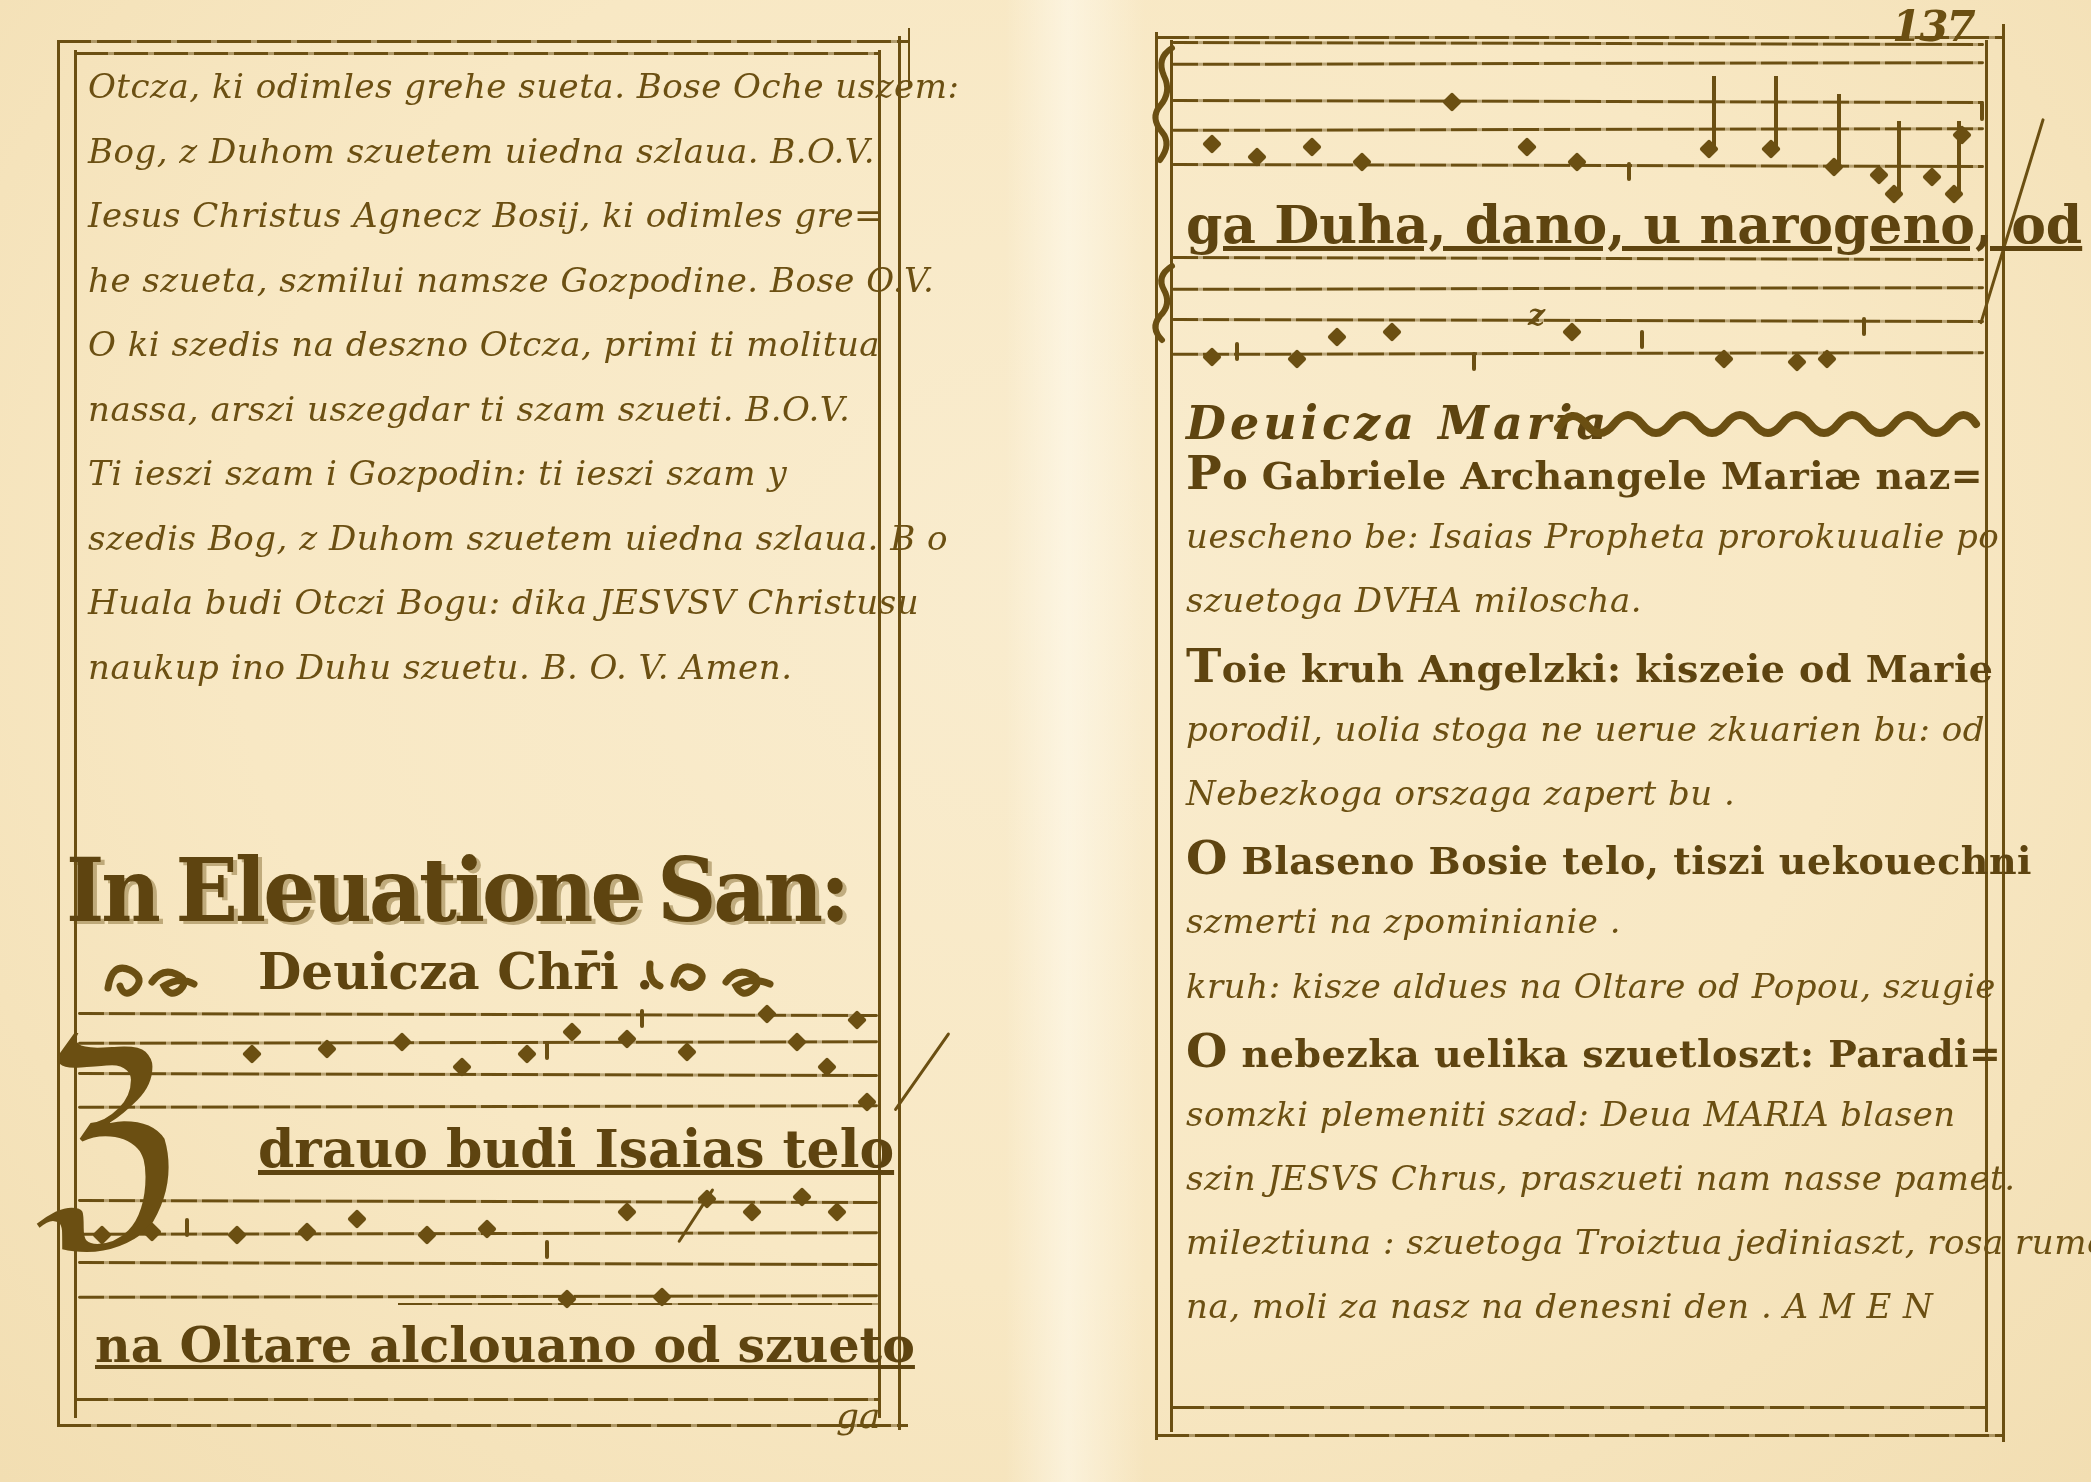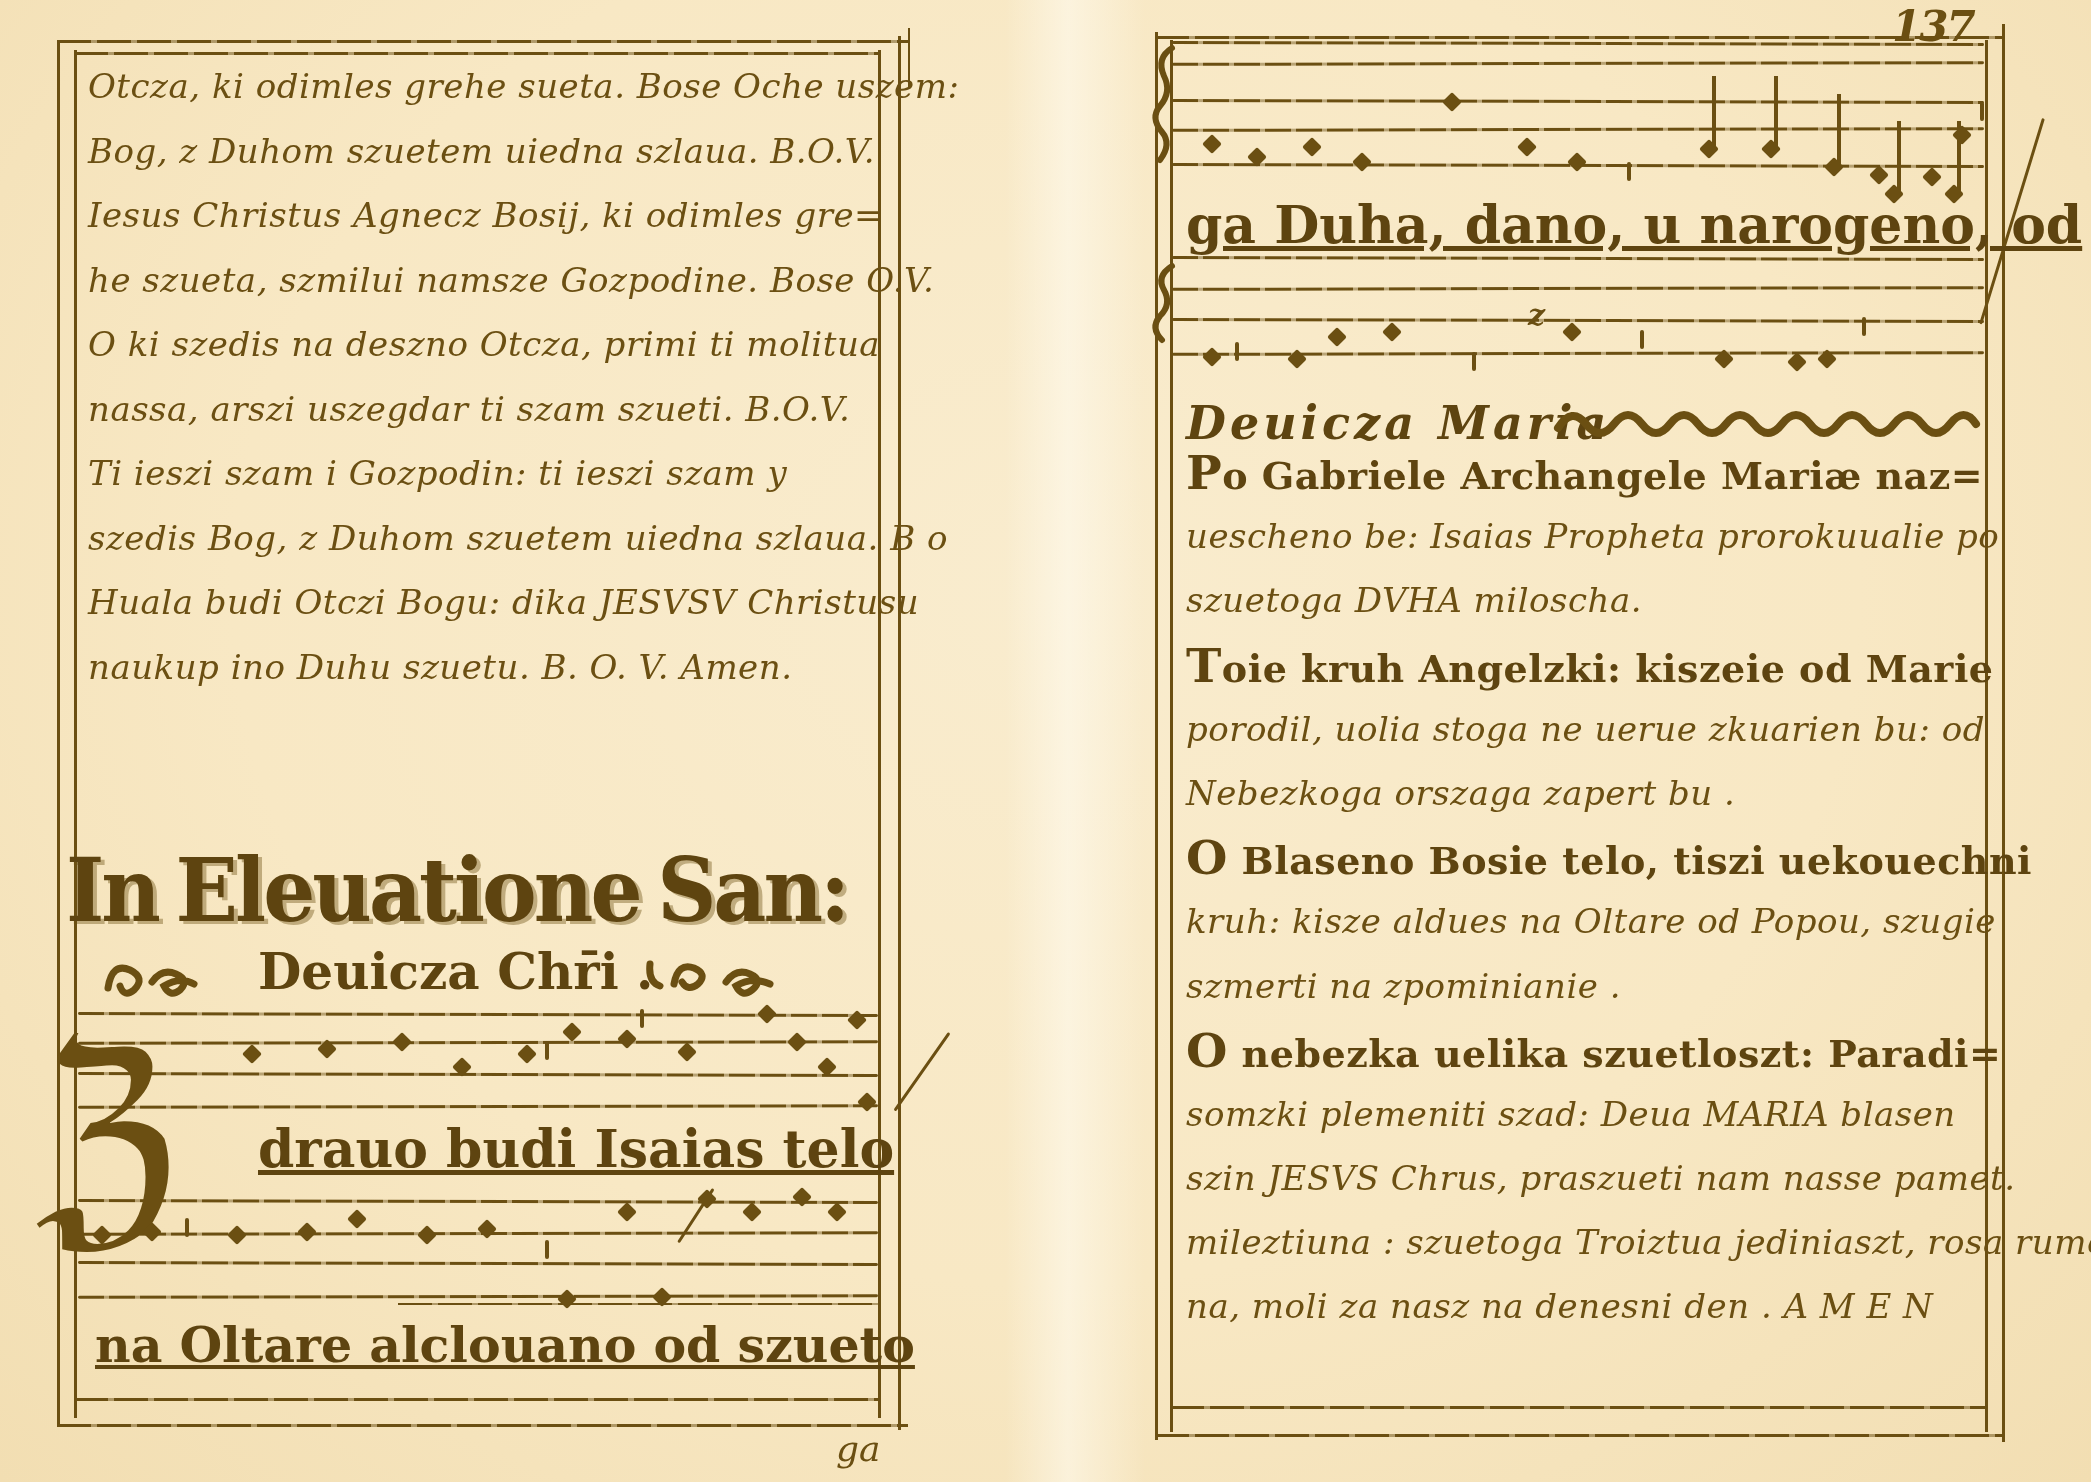--- a/index.html
+++ b/index.html
@@ -32,21 +32,21 @@
   .heading-sub{position:absolute;left:258px;top:942px;font:bold 50px "DejaVu Serif",serif;
       color:var(--ink2);white-space:nowrap;}
   .lyric{font:bold 52px "DejaVu Serif",serif;color:var(--ink2);white-space:nowrap;}
   #lyric-left-1{left:258px;top:1118px;}
   #lyric-left-2{left:95px;top:1316px;font-size:49px;}
   #lyric-right-1{left:1186px;top:194px;}
   .initial-z{position:absolute;left:34px;top:1018px;font:italic 235px "DejaVu Sans","DejaVu Serif",serif;
       line-height:1;color:var(--ink);}
   .deuicza{position:absolute;left:1186px;top:396px;font:bold italic 46px "DejaVu Serif",serif;
       color:var(--ink2);white-space:nowrap;letter-spacing:4px;}
-  .catchword{position:absolute;left:836px;top:1428px;font:italic 36px "DejaVu Serif",serif;color:var(--ink);}
+  .catchword{position:absolute;left:836px;top:1395px;font:italic 36px "DejaVu Serif",serif;color:var(--ink);}
   .pagenum{position:absolute;left:1892px;top:2px;font:bold italic 42px "DejaVu Serif",serif;color:var(--ink);letter-spacing:-2px;}
 
   
   .staff{position:absolute;height:130px;}
   .staff-line{position:absolute;left:0;width:100%;height:3px;border-radius:2px;
       background:repeating-linear-gradient(90deg,var(--ink) 0 26px, rgba(107,79,18,.45) 26px 31px);}
   .staff-line:nth-child(odd){transform:rotate(.14deg);}
   .staff-line:nth-child(even){transform:rotate(-.12deg);}
   .nw{position:absolute;}
   .nw i{font-style:normal;display:block;}
@@ -130,22 +130,22 @@
   </svg>
 
   <div id="right-text-block" class="block">
       <div class="print-line">Po Gabriele Archangele Mariæ naz=</div>
       <div class="script-line">uescheno be: Isaias Propheta prorokuualie po</div>
       <div class="script-line">szuetoga DVHA miloscha.</div>
       <div class="print-line">Toie kruh Angelzki: kiszeie od Marie</div>
       <div class="script-line">porodil, uolia stoga ne uerue zkuarien bu: od</div>
       <div class="script-line">Nebezkoga orszaga zapert bu .</div>
       <div class="print-line">O Blaseno Bosie telo, tiszi uekouechni</div>
+      <div class="script-line">szmerti na zpominianie .</div>
       <div class="script-line">kruh: kisze aldues na Oltare od Popou, szugie</div>
-      <div class="script-line">szmerti na zpominianie .</div>
       <div class="print-line">O nebezka uelika szuetloszt: Paradi=</div>
       <div class="script-line">somzki plemeniti szad: Deua MARIA blasen</div>
       <div class="script-line">szin JESVS Chrus, praszueti nam nasse pamet.</div>
       <div class="script-line">mileztiuna : szuetoga Troiztua jediniaszt, rosa rume=</div>
       <div class="script-line">na, moli za nasz na denesni den .  A M E N</div>
     </div>
 
 <div class="staff" style="left: 78px; top: 1013px; width: 800px;">
       <div class="staff-line" style="top: 0px;"></div>
       <div class="staff-line" style="top: 28px;"></div>

